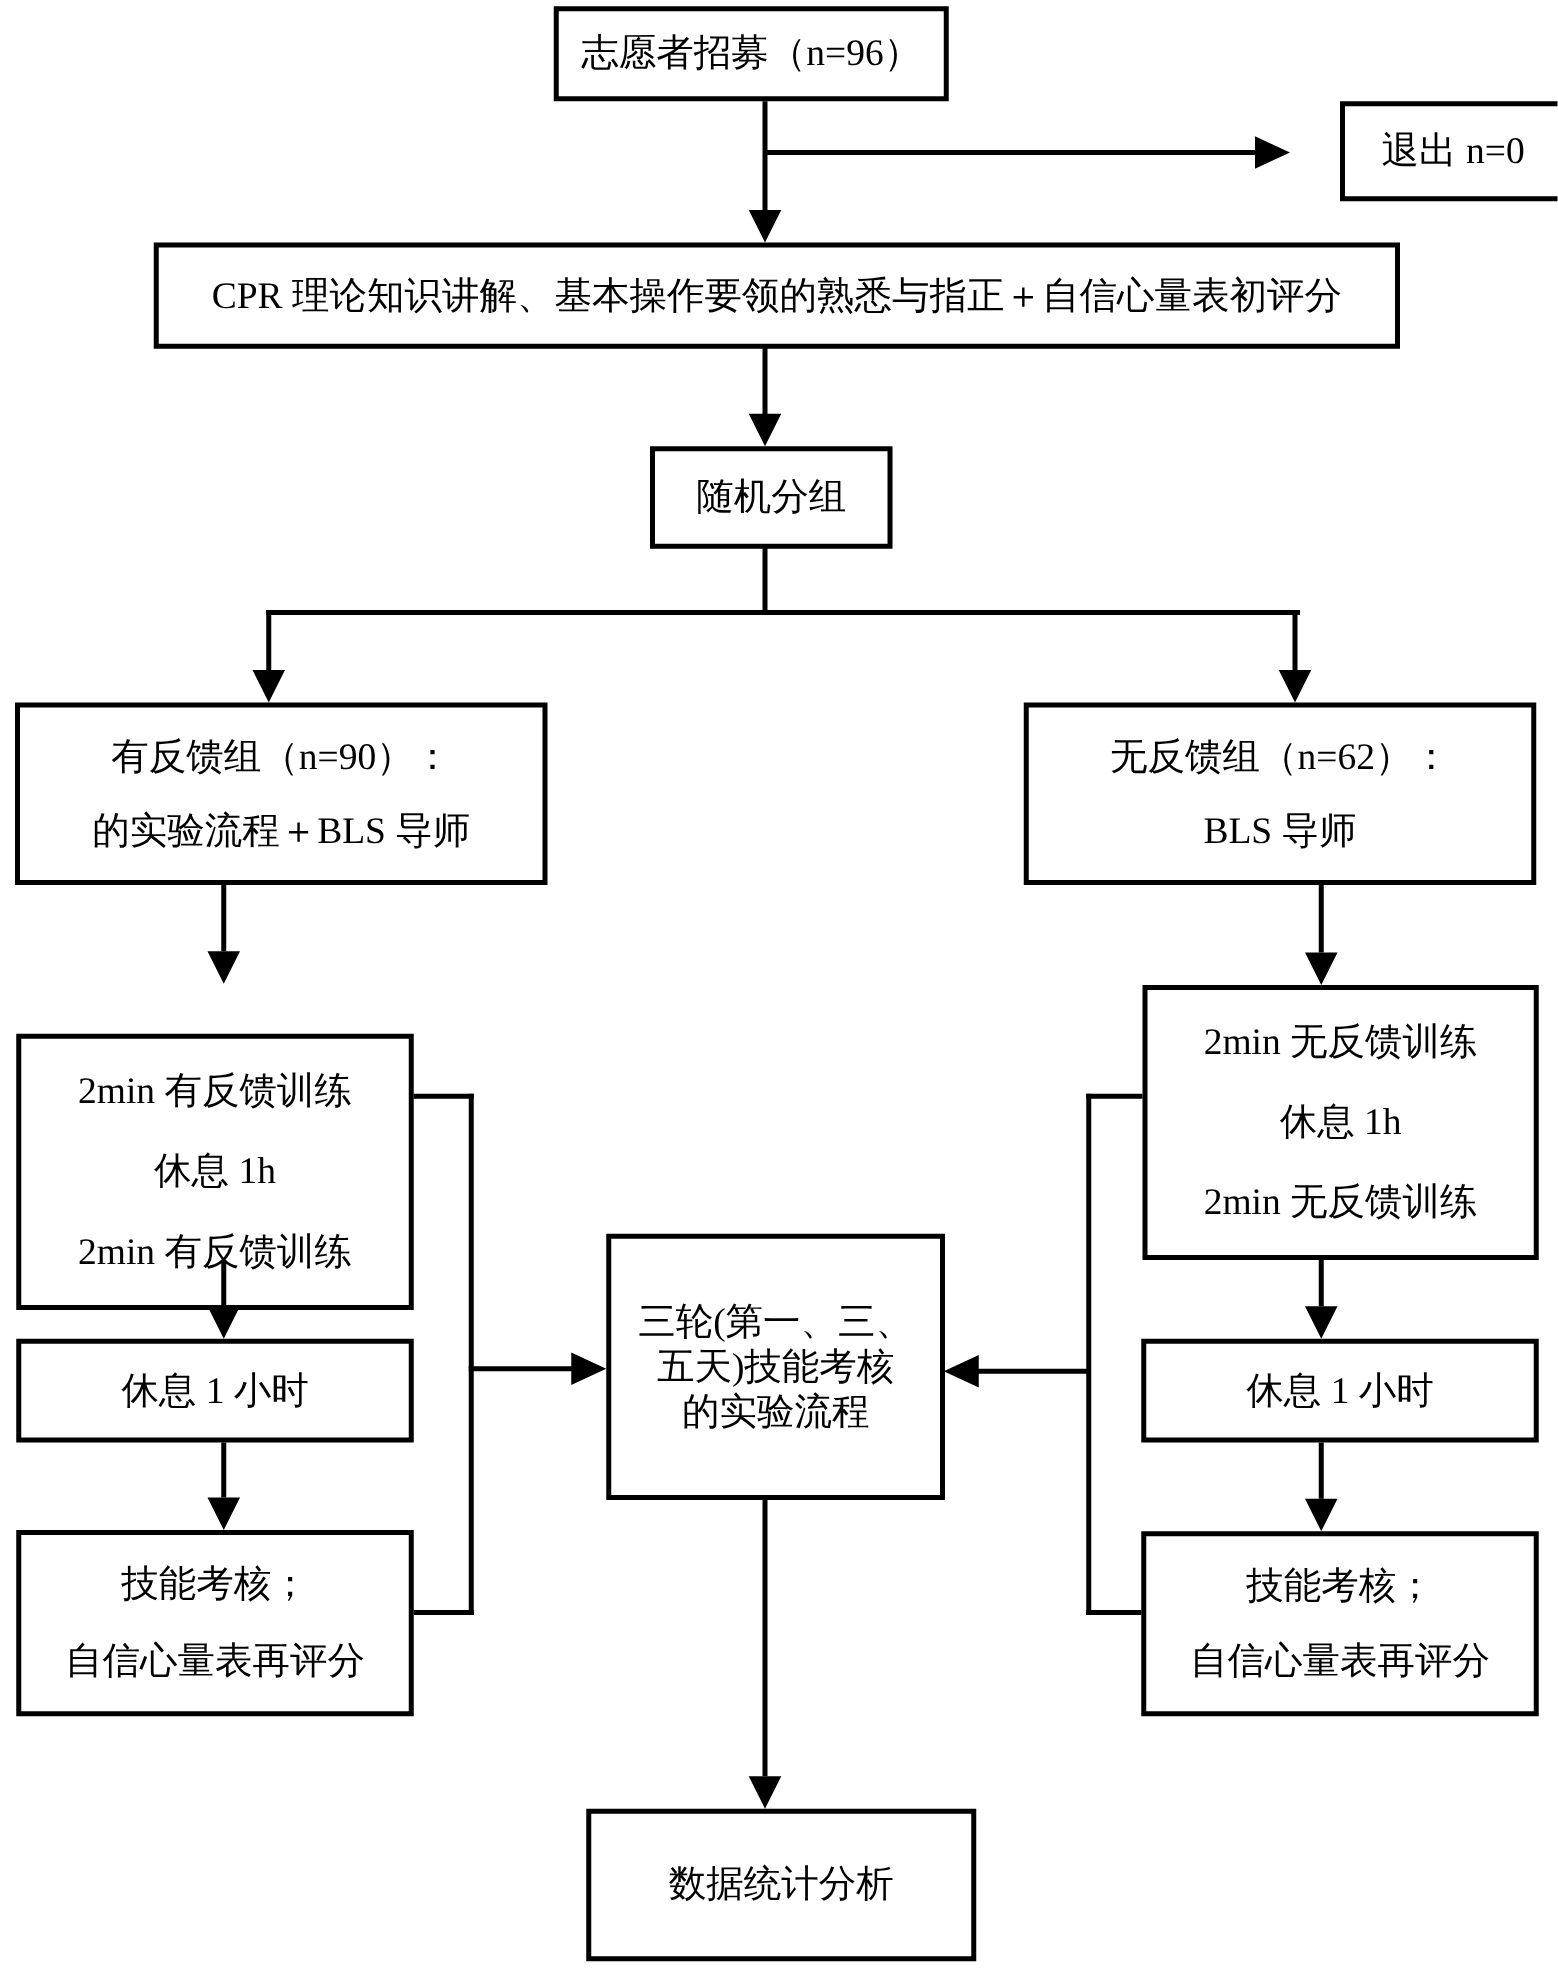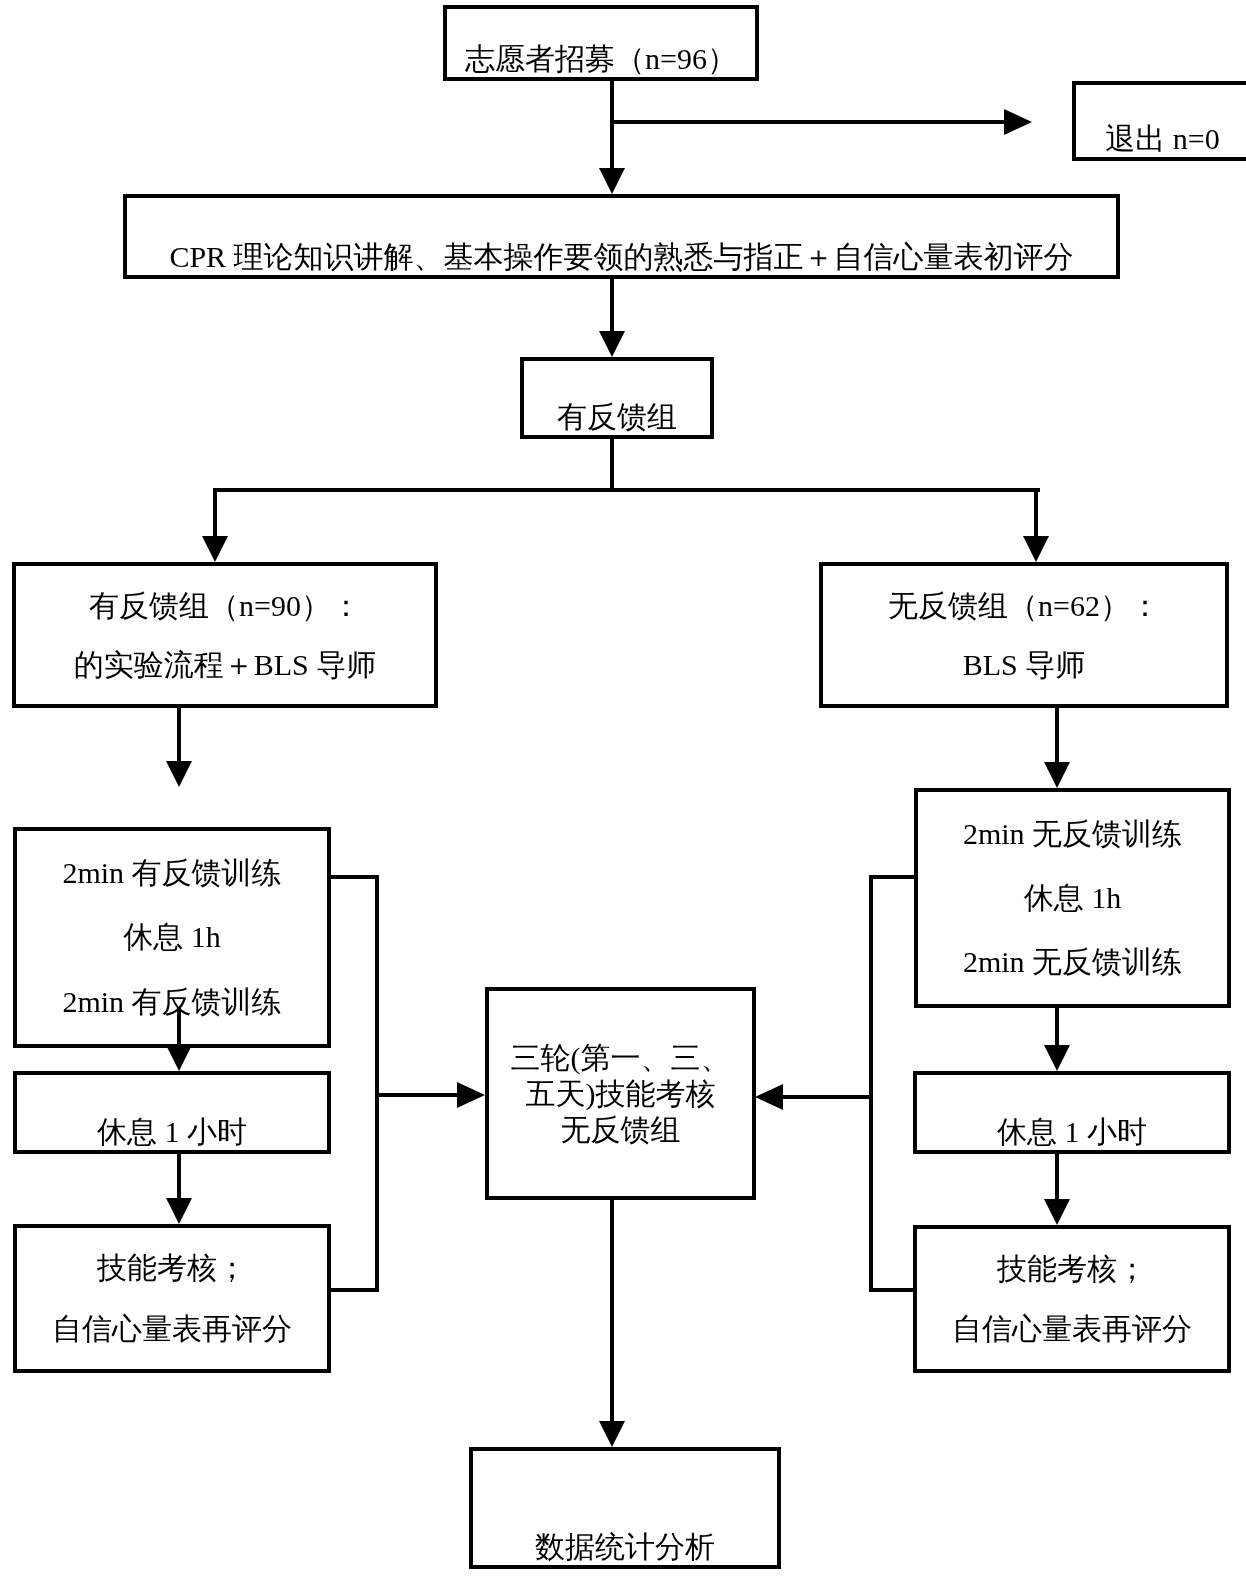--- a/index.html
+++ b/index.html
@@ -9,21 +9,21 @@
     background:#ffffff;
     font-family:"Liberation Serif","DejaVu Serif",serif;
     color:#000;
   }
   .node{
     position:absolute;
     box-sizing:border-box;
     border:4px solid #000;
     background:#fff;
     display:flex;flex-direction:column;
-    align-items:center;justify-content:flex-end;
+    align-items:center;justify-content:center;
     text-align:center;
     font-size:30px;line-height:1.2;
   }
   .node.multi{justify-content:space-around;padding:10px 4px;}
   .node span{display:block;white-space:nowrap;}
   .v{position:absolute;width:4px;background:#000;}
   .h{position:absolute;height:4px;background:#000;}
   .ah{position:absolute;width:0;height:0;}
   .ah-down{border-left:13px solid transparent;border-right:13px solid transparent;border-top:26px solid #000;}
   .ah-right{border-top:13px solid transparent;border-bottom:13px solid transparent;border-left:28px solid #000;}
@@ -40,21 +40,21 @@
 
   <div class="node" style="left:1072px;top:81px;width:181px;height:80px;">
     <span>退出 n=0</span>
   </div>
 
   <div class="node" style="left:123px;top:194px;width:997px;height:85px;">
     <span>CPR 理论知识讲解、基本操作要领的熟悉与指正＋自信心量表初评分</span>
   </div>
 
   <div class="node" style="left:520px;top:357px;width:194px;height:82px;">
-    <span>有反馈组</span>
+    <span>随机分组</span>
   </div>
 
   <div class="node multi" style="left:12px;top:562px;width:426px;height:146px;">
     <span>有反馈组（n=90）：</span>
     <span>的实验流程＋BLS 导师</span>
   </div>
 
   <div class="node multi" style="left:819px;top:562px;width:410px;height:146px;">
     <span>无反馈组（n=62）：</span>
     <span>BLS 导师</span>
@@ -86,21 +86,21 @@
   </div>
 
   <div class="node multi" style="left:913px;top:1225px;width:318px;height:148px;">
     <span>技能考核；</span>
     <span>自信心量表再评分</span>
   </div>
 
   <div class="node multi" style="left:485px;top:987px;width:271px;height:213px;justify-content:center;">
     <span>三轮(第一、三、</span>
     <span>五天)技能考核</span>
-    <span>无反馈组</span>
+    <span>的实验流程</span>
   </div>
 
   <div class="node" style="left:469px;top:1447px;width:312px;height:122px;">
     <span>数据统计分析</span>
   </div>
 
   <div class="v" style="left:610px;top:81px;height:89px;"></div>
   <div class="ah ah-down" style="left:599px;top:168px;"></div>
 
   <div class="h" style="left:612px;top:120px;width:394px;"></div>

